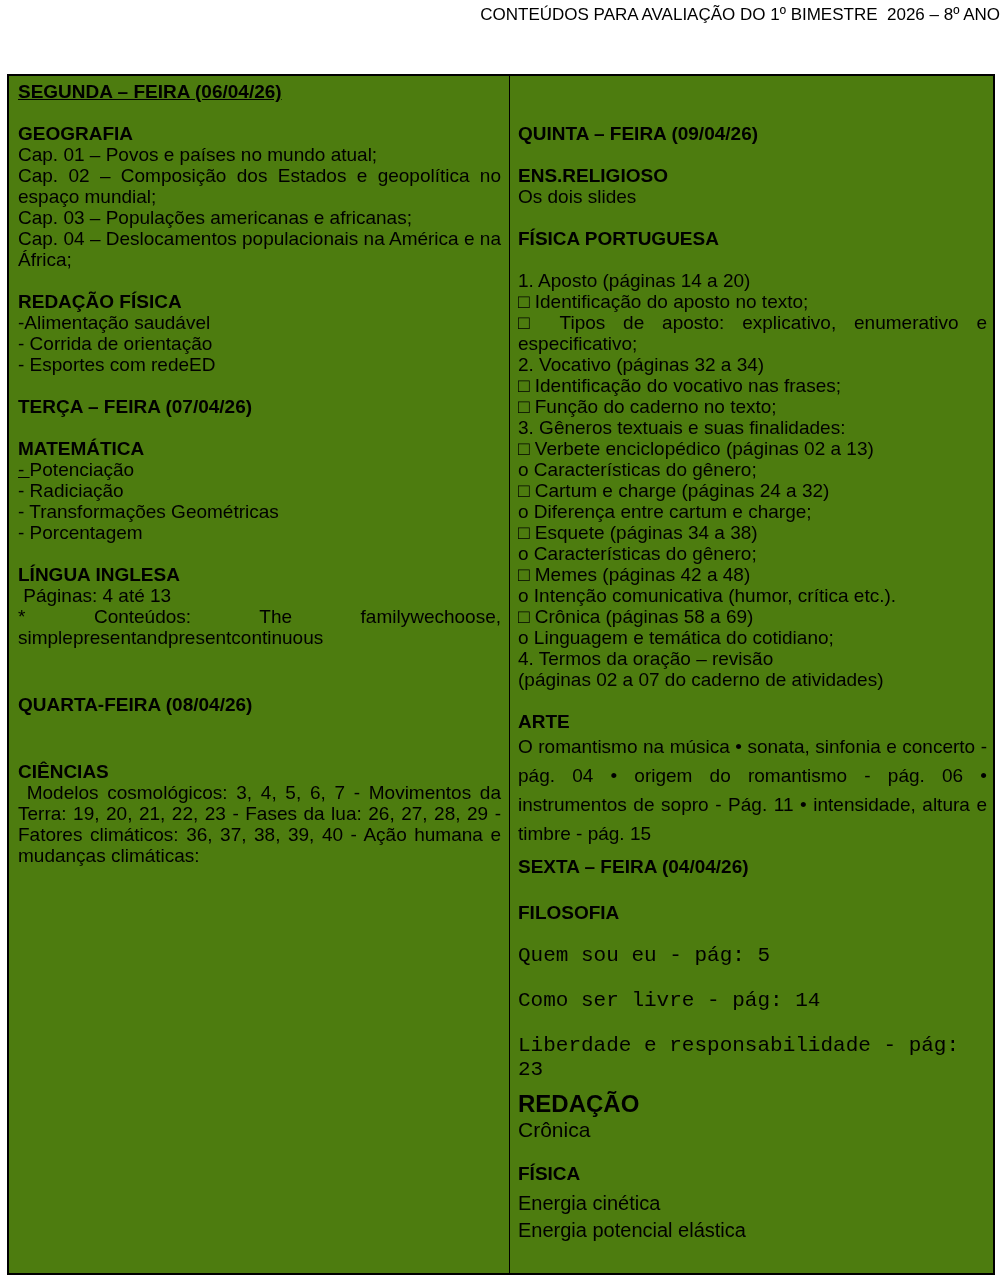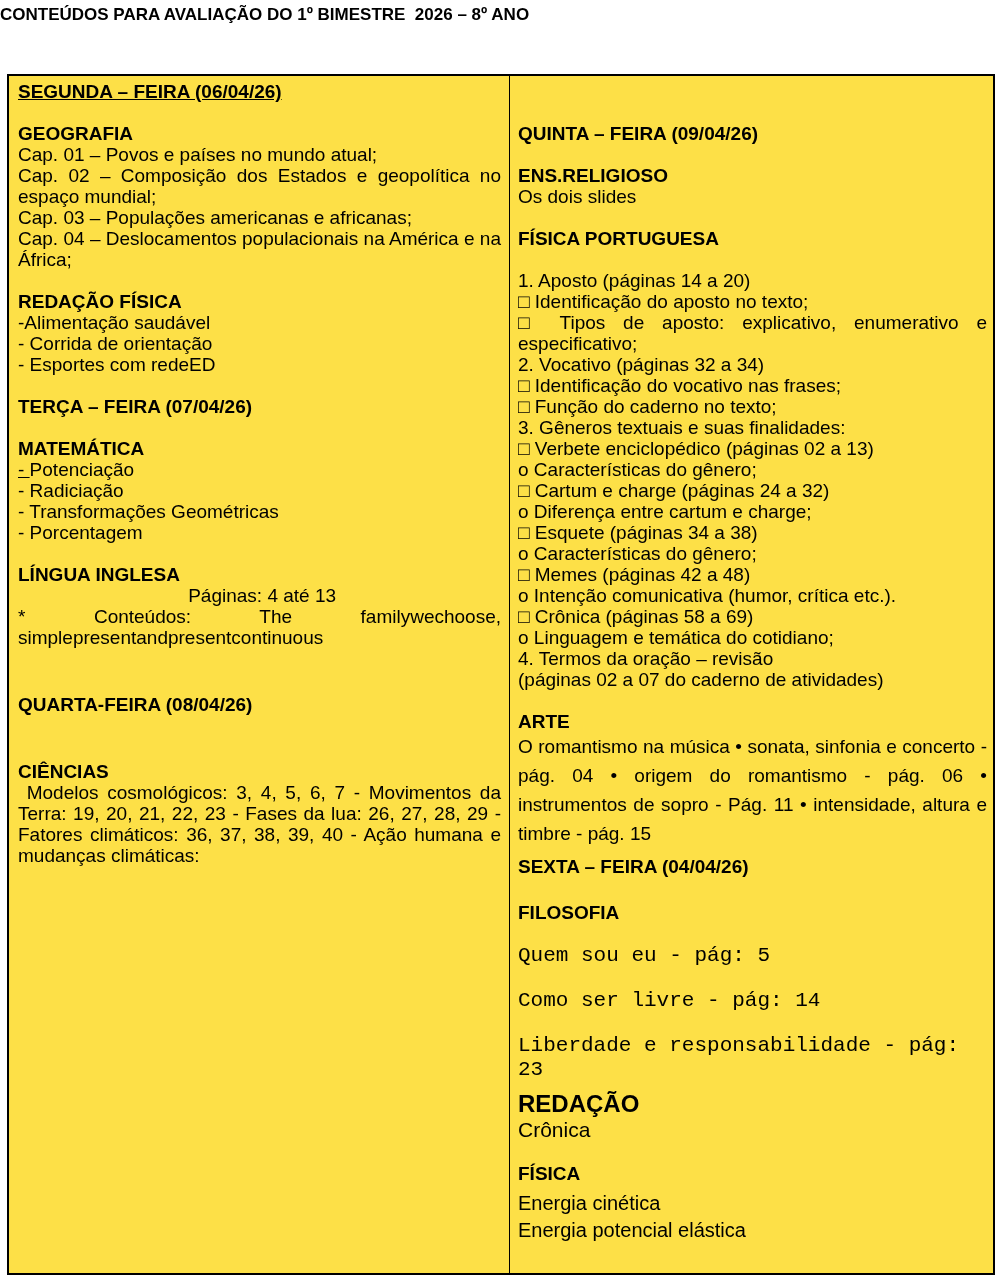--- a/index.html
+++ b/index.html
@@ -4,42 +4,42 @@
 <style>
   html, body { margin: 0; padding: 0; }
   body {
     width: 1000px; height: 1280px;
     background: #ffffff; color: #000000;
     font-family: "Liberation Sans", sans-serif;
     position: relative; overflow: hidden;
   }
   .doc-title {
     position: absolute; top: 4px; left: 0; width: 1000px;
-    text-align: left; font-weight: bold; font-size: 17px;
+    text-align: right; font-weight: normal; font-size: 17px;
     line-height: 22px; white-space: pre-wrap;
   }
   .sheet-table {
     position: absolute; left: 7px; top: 74px;
     width: 988px; height: 1201px;
     border: 2px solid #000; box-sizing: border-box;
-    display: flex; background: #fde047;
+    display: flex; background: #4d7c0f;
   }
   .col { box-sizing: border-box; overflow: hidden; }
   .col-left {
     width: 501px; border-right: 1.5px solid #000;
     padding: 5px 8px 0 9px;
   }
   .col-right { flex: 1; padding: 5px 6px 0 8px; }
 
   .col p { margin: 0; font-size: 19px; line-height: 21px; }
   .gapblk { height: 21px; }
   .day, .subject { font-weight: bold; }
   .u { text-decoration: underline; }
   .justify { text-align: justify; }
-  .pre { white-space: pre-wrap; text-align: center; }
+  .pre { white-space: pre-wrap; }
   .arte { text-align: justify; line-height: 29px !important; }
   .alt { font-size: 21px !important; line-height: 24px !important; font-family: Liberation Mono, monospace; }
   .redacao { font-size: 24px !important; line-height: 28px !important; font-weight: bold; }
   .serif { font-family: Liberation Sans, sans-serif; font-size: 21px !important; line-height: 24px !important; }
   .fisica { font-size: 20px !important; line-height: 27px !important; }
 </style>
 </head>
 <body>
 
 <div class="doc-title">CONTEÚDOS PARA AVALIAÇÃO DO 1º BIMESTRE  2026 – 8º ANO</div>

